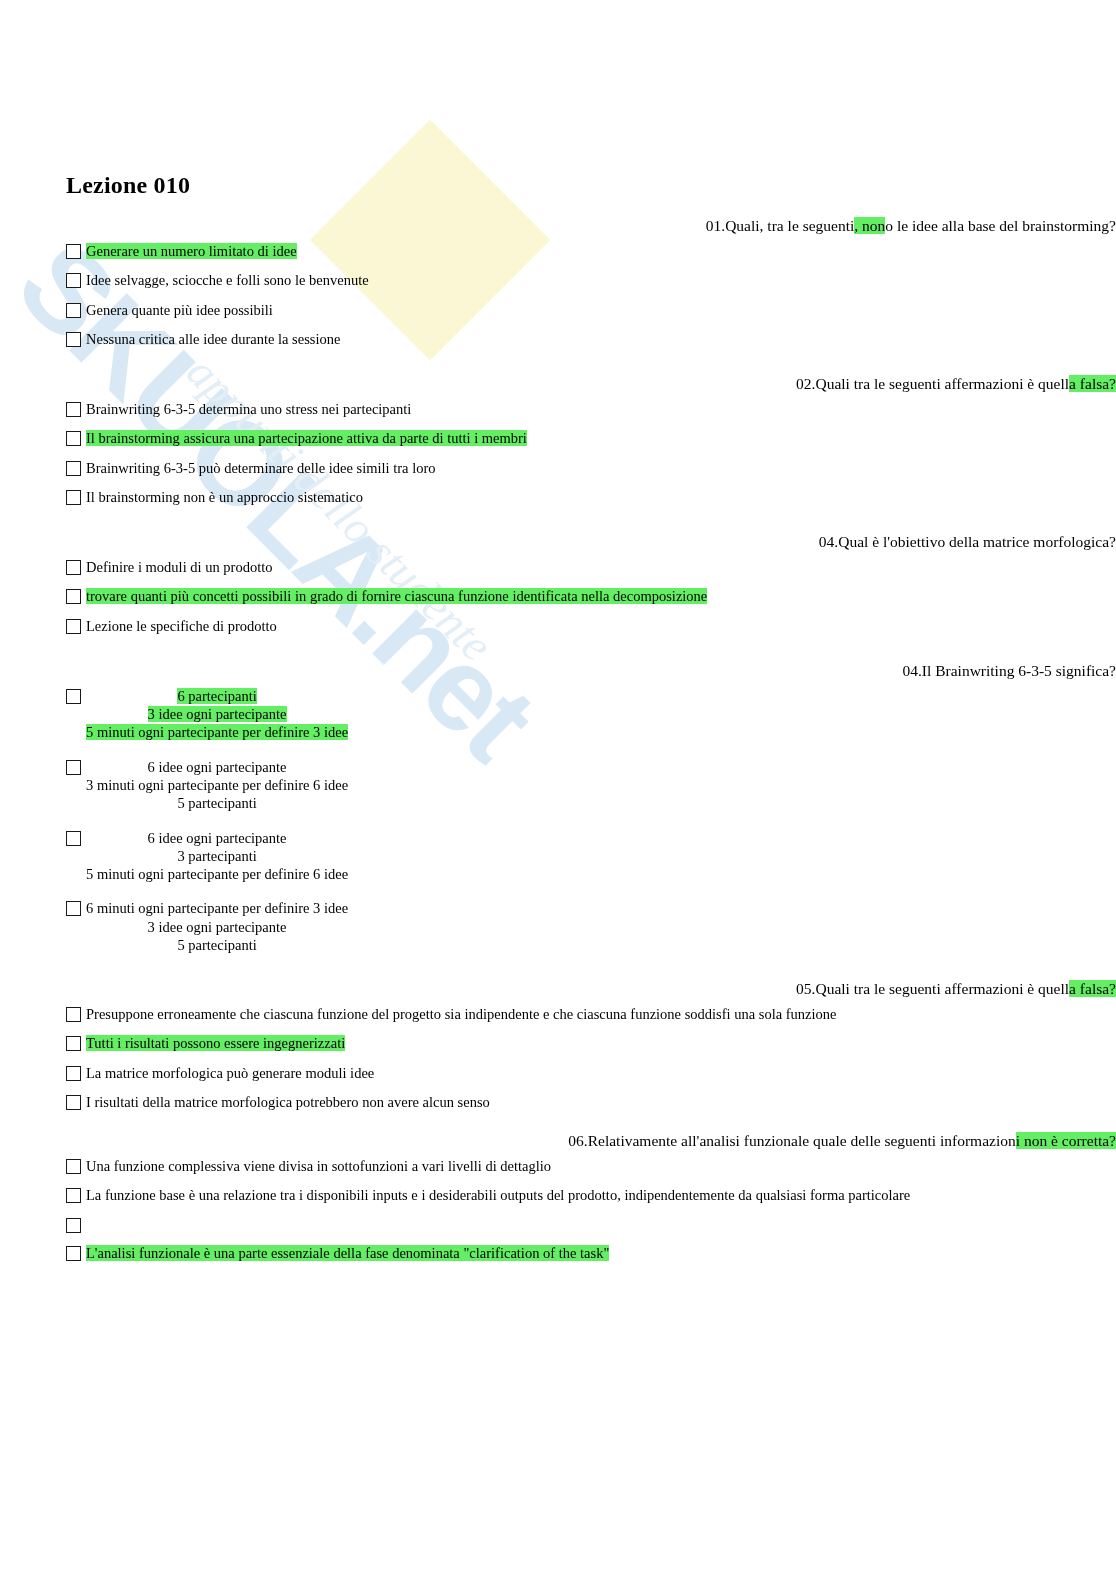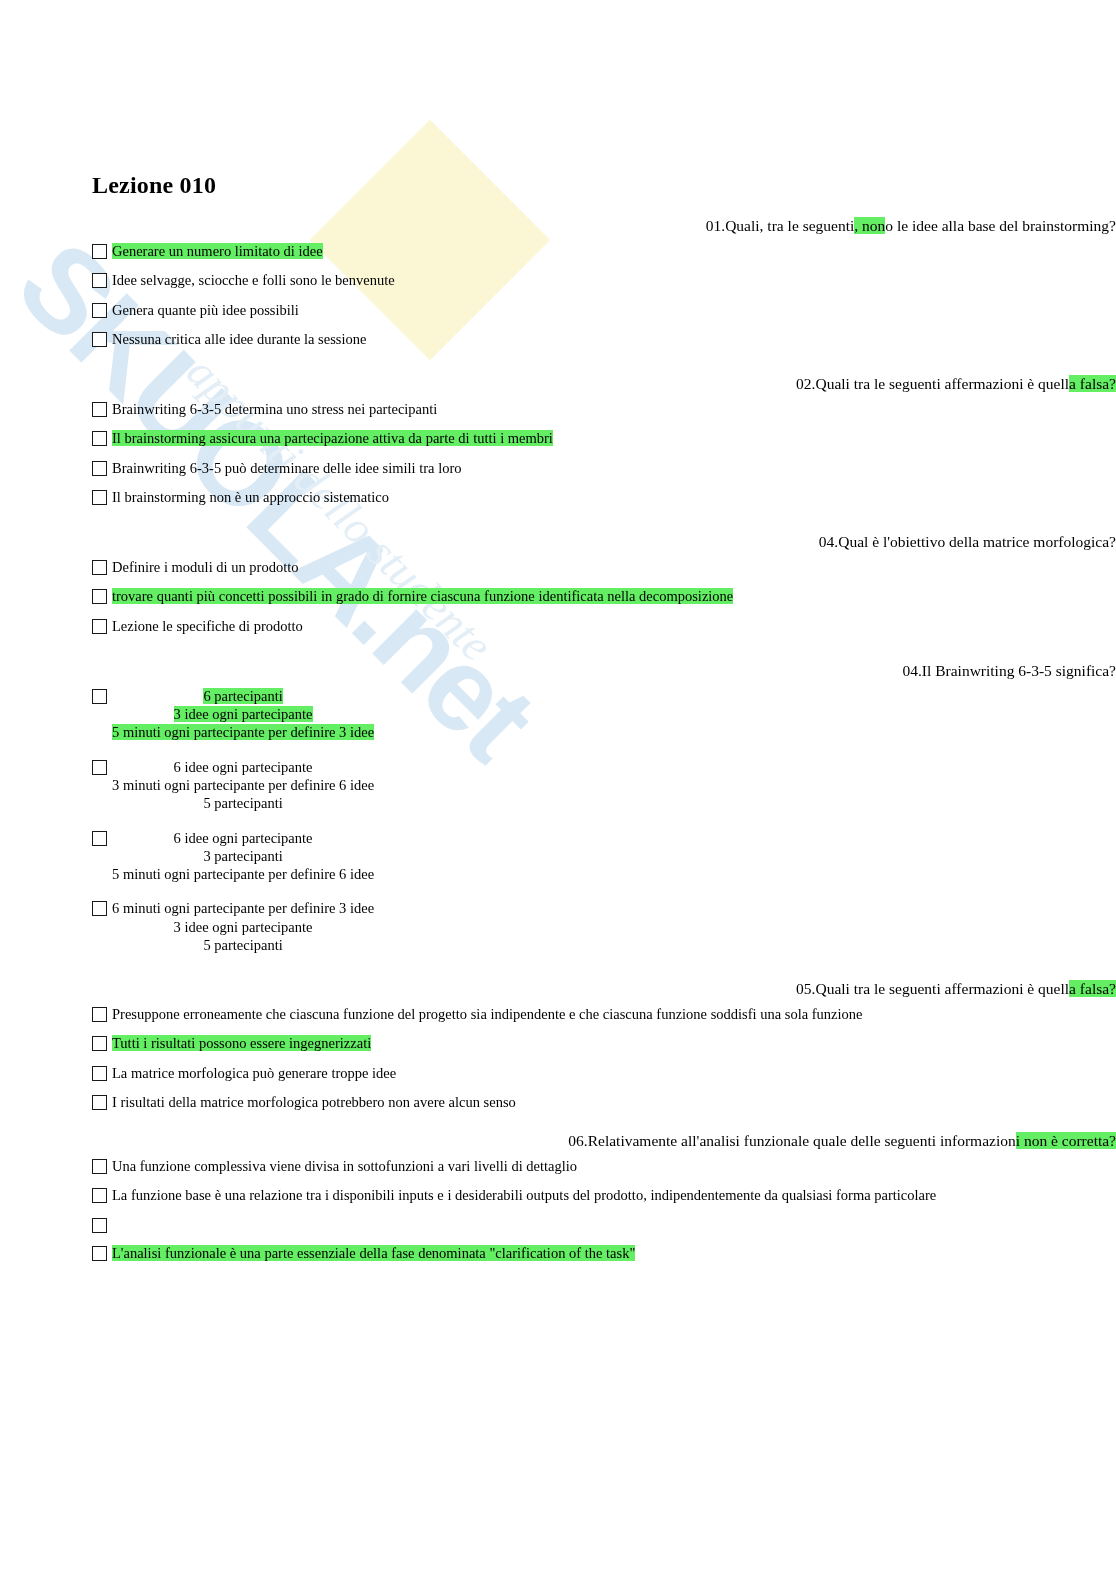--- a/index.html
+++ b/index.html
@@ -52,21 +52,21 @@
     color: #e3eef6;
     transform: rotate(45deg);
     transform-origin: left top;
     white-space: nowrap;
   }
 
   
   #page {
     position: relative;
     z-index: 1;
-    padding: 172px 0 0 92px;
+    padding: 172px 0 0 66px;
   }
   #doc-title {
     font-size: 24px;
     font-weight: bold;
     letter-spacing: 0.2px;
     margin: 0 0 18px 0;
   }
 
   .question-block { margin-bottom: 4px; }
 
@@ -274,21 +274,21 @@
       </div>
       <div class="option">
         <span class="checkbox"></span>
         <span class="option-text">
             <span class="ln hl"><span>Tutti i risultati possono essere ingegnerizzati</span></span>
           </span>
       </div>
       <div class="option">
         <span class="checkbox"></span>
         <span class="option-text">
-            <span class="ln"><span>La matrice morfologica può generare troppe idee</span></span>
+            <span class="ln"><span>La matrice morfologica può generare moduli idee</span></span>
           </span>
       </div>
       <div class="option">
         <span class="checkbox"></span>
         <span class="option-text">
             <span class="ln"><span>I risultati della matrice morfologica potrebbero non avere alcun senso</span></span>
           </span>
       </div>
     </div>
   </div>

